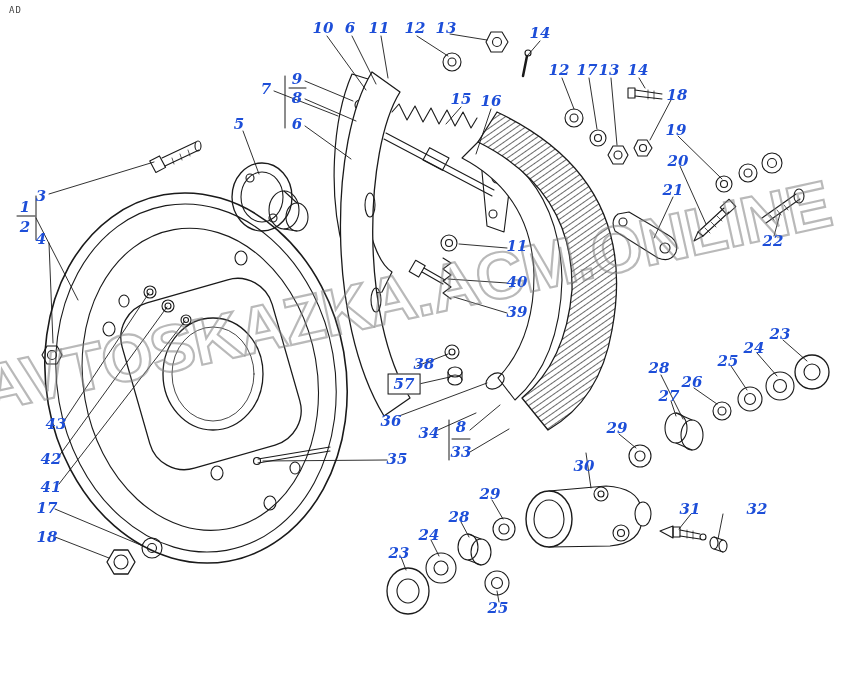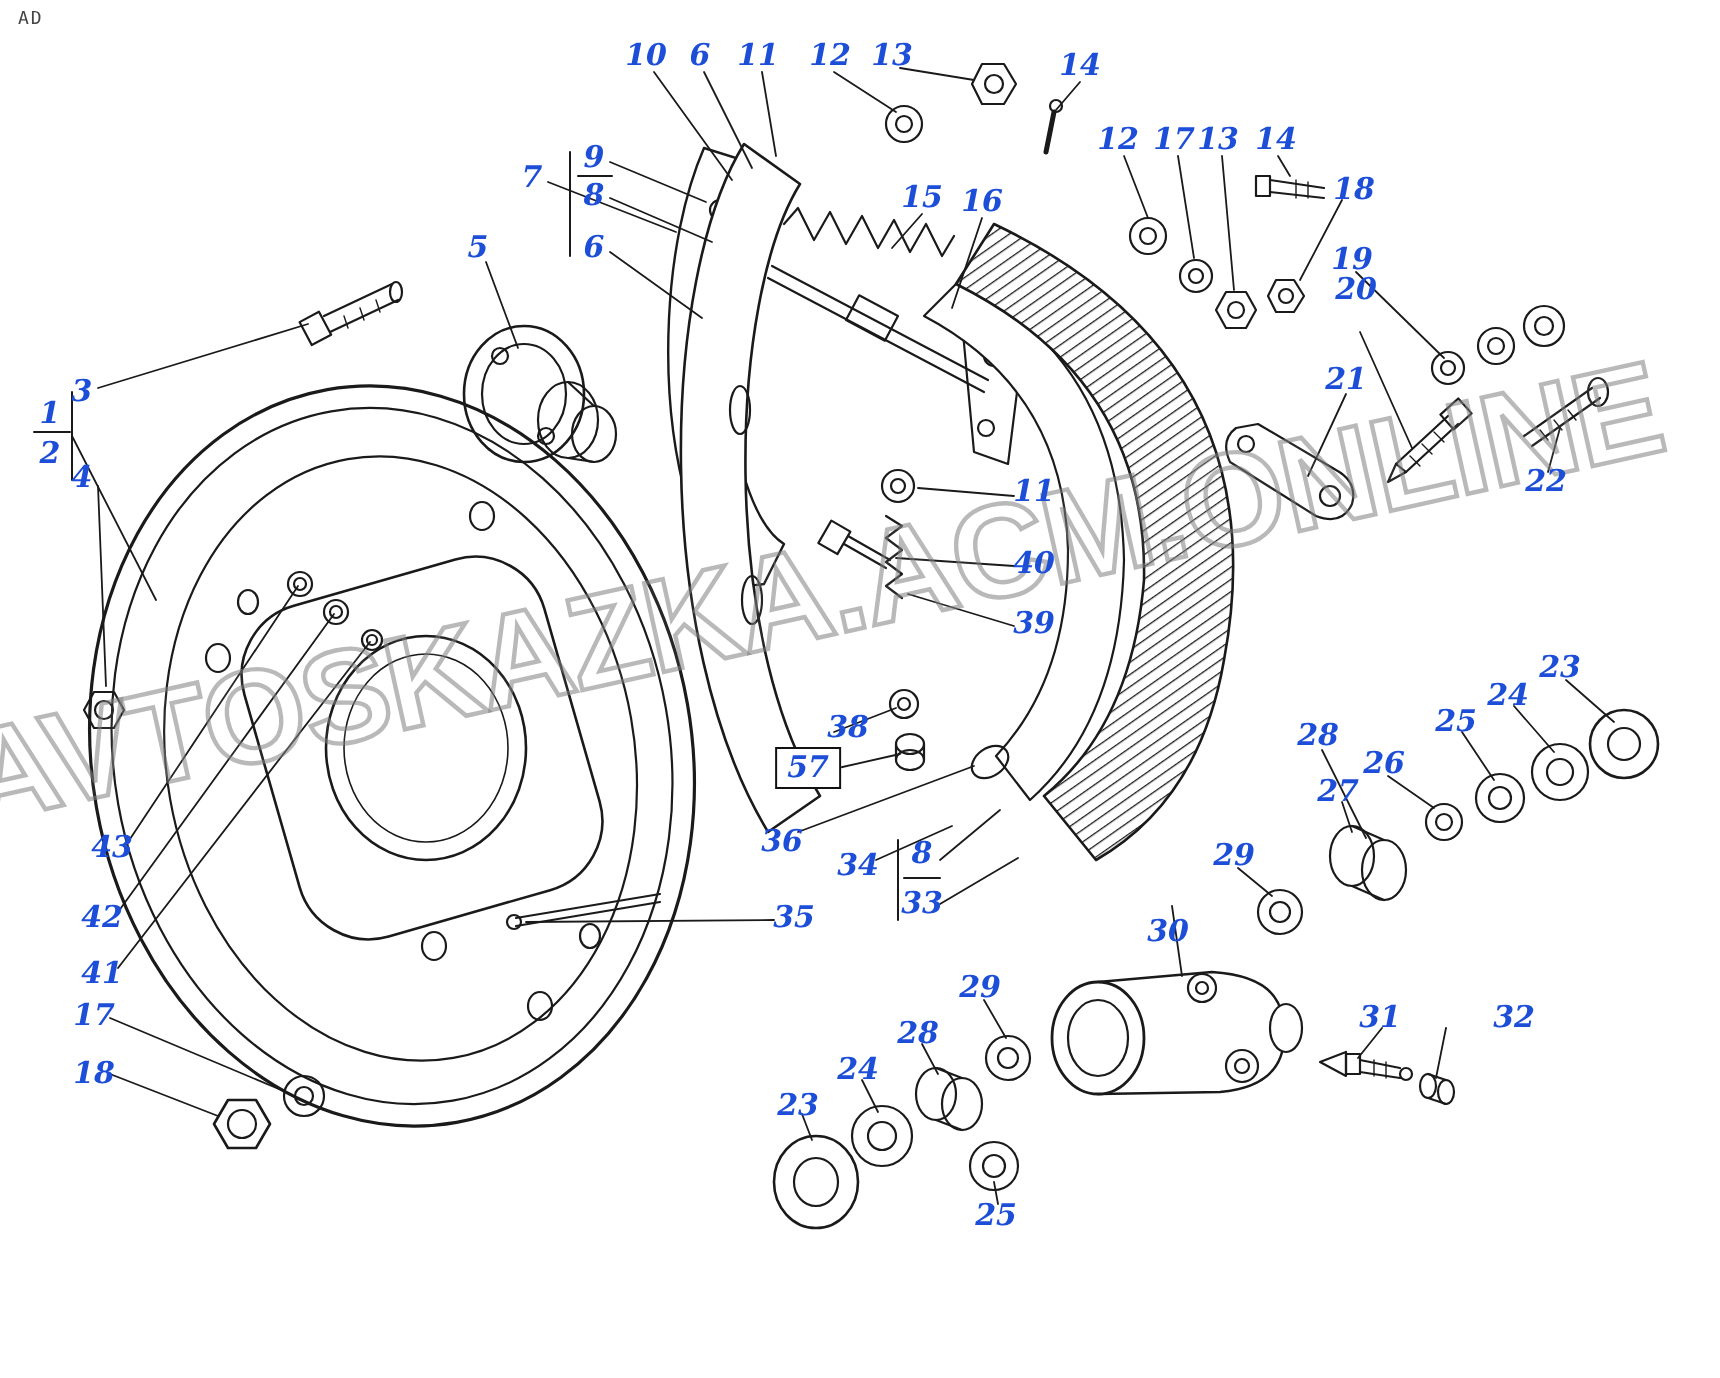--- a/index.html
+++ b/index.html
@@ -349,21 +349,21 @@
       <div class="part-label" style="left: 297px; top: 124px;">6</div>
       <div class="part-label" style="left: 461px; top: 99px; text-align: right;">15</div>
       <div class="part-label" style="left: 491px; top: 101px;">16</div>
       <div class="part-label" style="left: 239px; top: 124px;">5</div>
       <div class="part-label" style="left: 559px; top: 70px;">12</div>
       <div class="part-label" style="left: 587px; top: 70px;">17</div>
       <div class="part-label" style="left: 609px; top: 70px;">13</div>
       <div class="part-label" style="left: 638px; top: 70px;">14</div>
       <div class="part-label" style="left: 677px; top: 95px;">18</div>
       <div class="part-label" style="left: 676px; top: 130px;">19</div>
-      <div class="part-label" style="left: 678px; top: 145px;">20</div>
+      <div class="part-label" style="left: 678px; top: 161px;">20</div>
       <div class="part-label" style="left: 673px; top: 190px;">21</div>
       <div class="part-label" style="left: 773px; top: 241px;">22</div>
       <div class="part-label" style="left: 41px; top: 196px;">3</div>
       <div class="part-label" style="left: 25px; top: 207px;">1</div>
       <div class="part-label" style="left: 25px; top: 227px;">2</div>
       <div class="part-label" style="left: 41px; top: 239px;">4</div>
       <div class="part-label" style="left: 517px; top: 246px;">11</div>
       <div class="part-label" style="left: 517px; top: 282px;">40</div>
       <div class="part-label" style="left: 517px; top: 312px;">39</div>
       <div class="part-label" style="left: 424px; top: 364px;">38</div>

